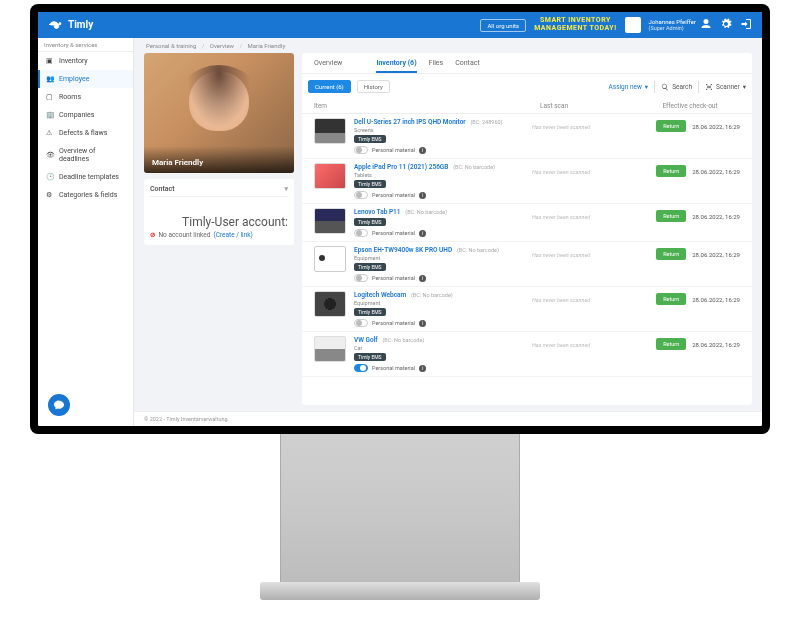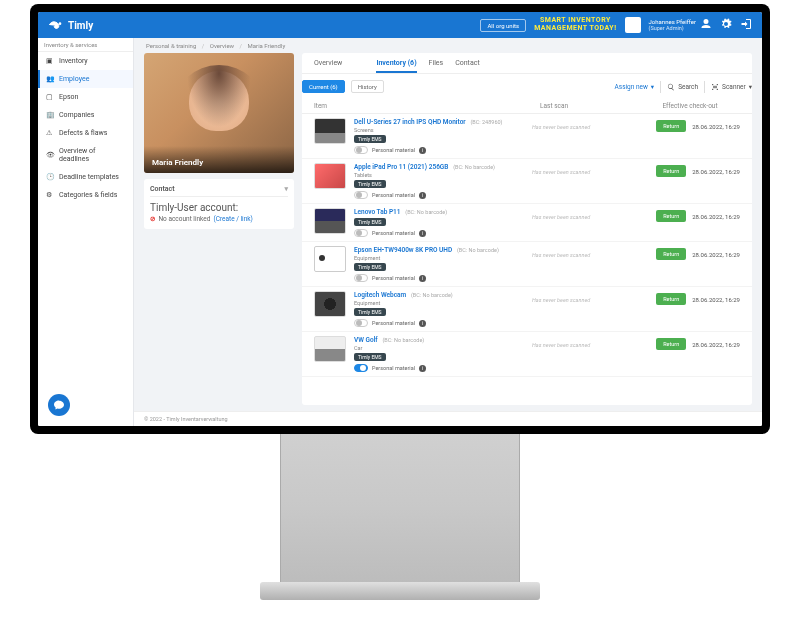--- a/index.html
+++ b/index.html
@@ -5,21 +5,21 @@
   * { margin: 0; padding: 0; box-sizing: border-box; font-family: -apple-system, BlinkMacSystemFont, "Segoe UI", Roboto, sans-serif; }
   body { background: #fff; width: 800px; height: 627px; overflow: hidden; }
   .monitor-wrap { width: 800px; height: 627px; display: flex; flex-direction: column; align-items: center; }
   .monitor-frame { width: 740px; height: 430px; background: #000; border-radius: 8px; margin-top: 4px; position: relative; padding: 8px; }
   .screen { width: 100%; height: 100%; background: #f5f6fa; border-radius: 2px; overflow: hidden; display: flex; flex-direction: column; font-size: 7px; }
   .stand-neck { width: 240px; height: 150px; background: linear-gradient(180deg, #d0d0d0 0%, #c8c8c8 50%, #bcbcbc 100%); border-left: 1px solid #aaa; border-right: 1px solid #aaa; }
   .stand-base { width: 280px; height: 18px; background: linear-gradient(180deg, #e0e0e0 0%, #b0b0b0 100%); border-radius: 3px; margin-top: -2px; }
 
   
   .topbar { background: #1976d2; color: #fff; height: 26px; display: flex; align-items: center; padding: 0 10px; gap: 8px; }
-  .logo { display: flex; align-items: center; gap: 4px; font-weight: 700; font-size: 10px; }
+  .logo { display: flex; gap: 4px; font-weight: 700; font-size: 10px; }
   .logo-icon { width: 16px; height: 12px; }
   .top-spacer { flex: 1; }
   .btn-outline { border: 1px solid rgba(255,255,255,.6); padding: 2px 6px; border-radius: 2px; font-size: 6px; color: #fff; }
   .promo { font-size: 7px; font-weight: 700; color: #ffeb3b; text-align: center; line-height: 1.1; letter-spacing: .5px; text-transform: uppercase; }
   .promo-icon { width: 16px; height: 16px; background: #fff; border-radius: 2px; }
   .user-block { display: flex; align-items: center; gap: 4px; font-size: 6px; line-height: 1.1; }
   .user-block .role { opacity: .8; font-size: 5.5px; }
   .top-icon svg { width: 12px; height: 12px; fill: #fff; }
 
   
@@ -39,30 +39,30 @@
 
   .profile-col { width: 150px; display: flex; flex-direction: column; gap: 6px; }
   .photo-card { background: #fff; border-radius: 3px; overflow: hidden; position: relative; height: 120px; }
   .photo { width: 100%; height: 100%; background: linear-gradient(135deg, #d4a574 0%, #c89060 40%, #8b6545 100%); position: relative; }
   .photo::before { content: ""; position: absolute; left: 30%; top: 15%; width: 40%; height: 50%; background: radial-gradient(ellipse at center, #f2c9a8 0%, #e8b590 70%); border-radius: 50% 50% 45% 45%; }
   .photo::after { content: ""; position: absolute; left: 20%; top: 10%; width: 60%; height: 70%; background: radial-gradient(ellipse at 50% 10%, #6b4a3a 0%, transparent 50%); border-radius: 50%; }
   .photo-name { position: absolute; bottom: 0; left: 0; right: 0; background: linear-gradient(transparent, rgba(0,0,0,.7)); color: #fff; padding: 12px 8px 6px; font-size: 8px; font-weight: 600; }
   .contact-card { background: #fff; border-radius: 3px; padding: 6px; }
   .card-head { font-size: 7px; font-weight: 600; color: #555; border-bottom: 1px solid #eee; padding-bottom: 3px; margin-bottom: 3px; display: flex; justify-content: space-between; }
   .card-head .caret { color: #aaa; }
-  .acct-label { font-size: 10px; color: #555; margin-top: 5px; }
+  .acct-label { font-size: 12px; color: #555; margin-top: 18px; text-align: right; }
   .acct-status { font-size: 6.5px; color: #666; display: flex; align-items: center; gap: 3px; margin-top: 2px; }
   .acct-status .no-icon { color: #e53935; font-weight: 700; }
   .acct-link { color: #1976d2; }
 
   .inv-card { flex: 1; background: #fff; border-radius: 3px; display: flex; flex-direction: column; overflow: hidden; }
   .tabs { display: flex; gap: 12px; padding: 6px 12px 0; font-size: 7px; color: #666; border-bottom: 1px solid #eee; }
   .tab { padding-bottom: 4px; cursor: pointer; }
   .tab.active { color: #1976d2; border-bottom: 2px solid #1976d2; font-weight: 700; margin-left: 22px; }
-  .toolbar { display: flex; align-items: center; padding: 6px 0; gap: 6px; }
+  .toolbar { display: flex; align-items: center; padding: 6px 6px; gap: 6px; }
   .pill { font-size: 6px; padding: 2px 6px; border-radius: 2px; border: 1px solid #ddd; color: #666; cursor: pointer; }
   .pill.primary { background: #1e88e5; color: #fff; border-color: #1e88e5; }
   .toolbar .sp { flex: 1; }
   .tb-btn { display: flex; align-items: center; gap: 3px; font-size: 6.5px; color: #555; cursor: pointer; }
   .tb-btn.assign { color: #1976d2; }
   .tb-sep { width: 1px; height: 12px; background: #ddd; }
 
   .table-head { display: flex; padding: 3px 12px; font-size: 6.5px; color: #888; border-bottom: 1px solid #eee; }
   .col-item { flex: 1; }
   .col-scan { width: 100px; text-align: left; }
@@ -146,21 +146,21 @@
               <div class="side-item">
                 <span class="si-icon">▣</span>
                 <span>Inventory</span>
               </div>
               <div class="side-item active">
                 <span class="si-icon">👥</span>
                 <span>Employee</span>
               </div>
               <div class="side-item">
                 <span class="si-icon">▢</span>
-                <span>Epson</span>
+                <span>Rooms</span>
               </div>
               <div class="side-item">
                 <span class="si-icon">🏢</span>
                 <span>Companies</span>
               </div>
               <div class="side-item">
                 <span class="si-icon">⚠</span>
                 <span>Defects &amp; flaws</span>
               </div>
               <div class="side-item">

